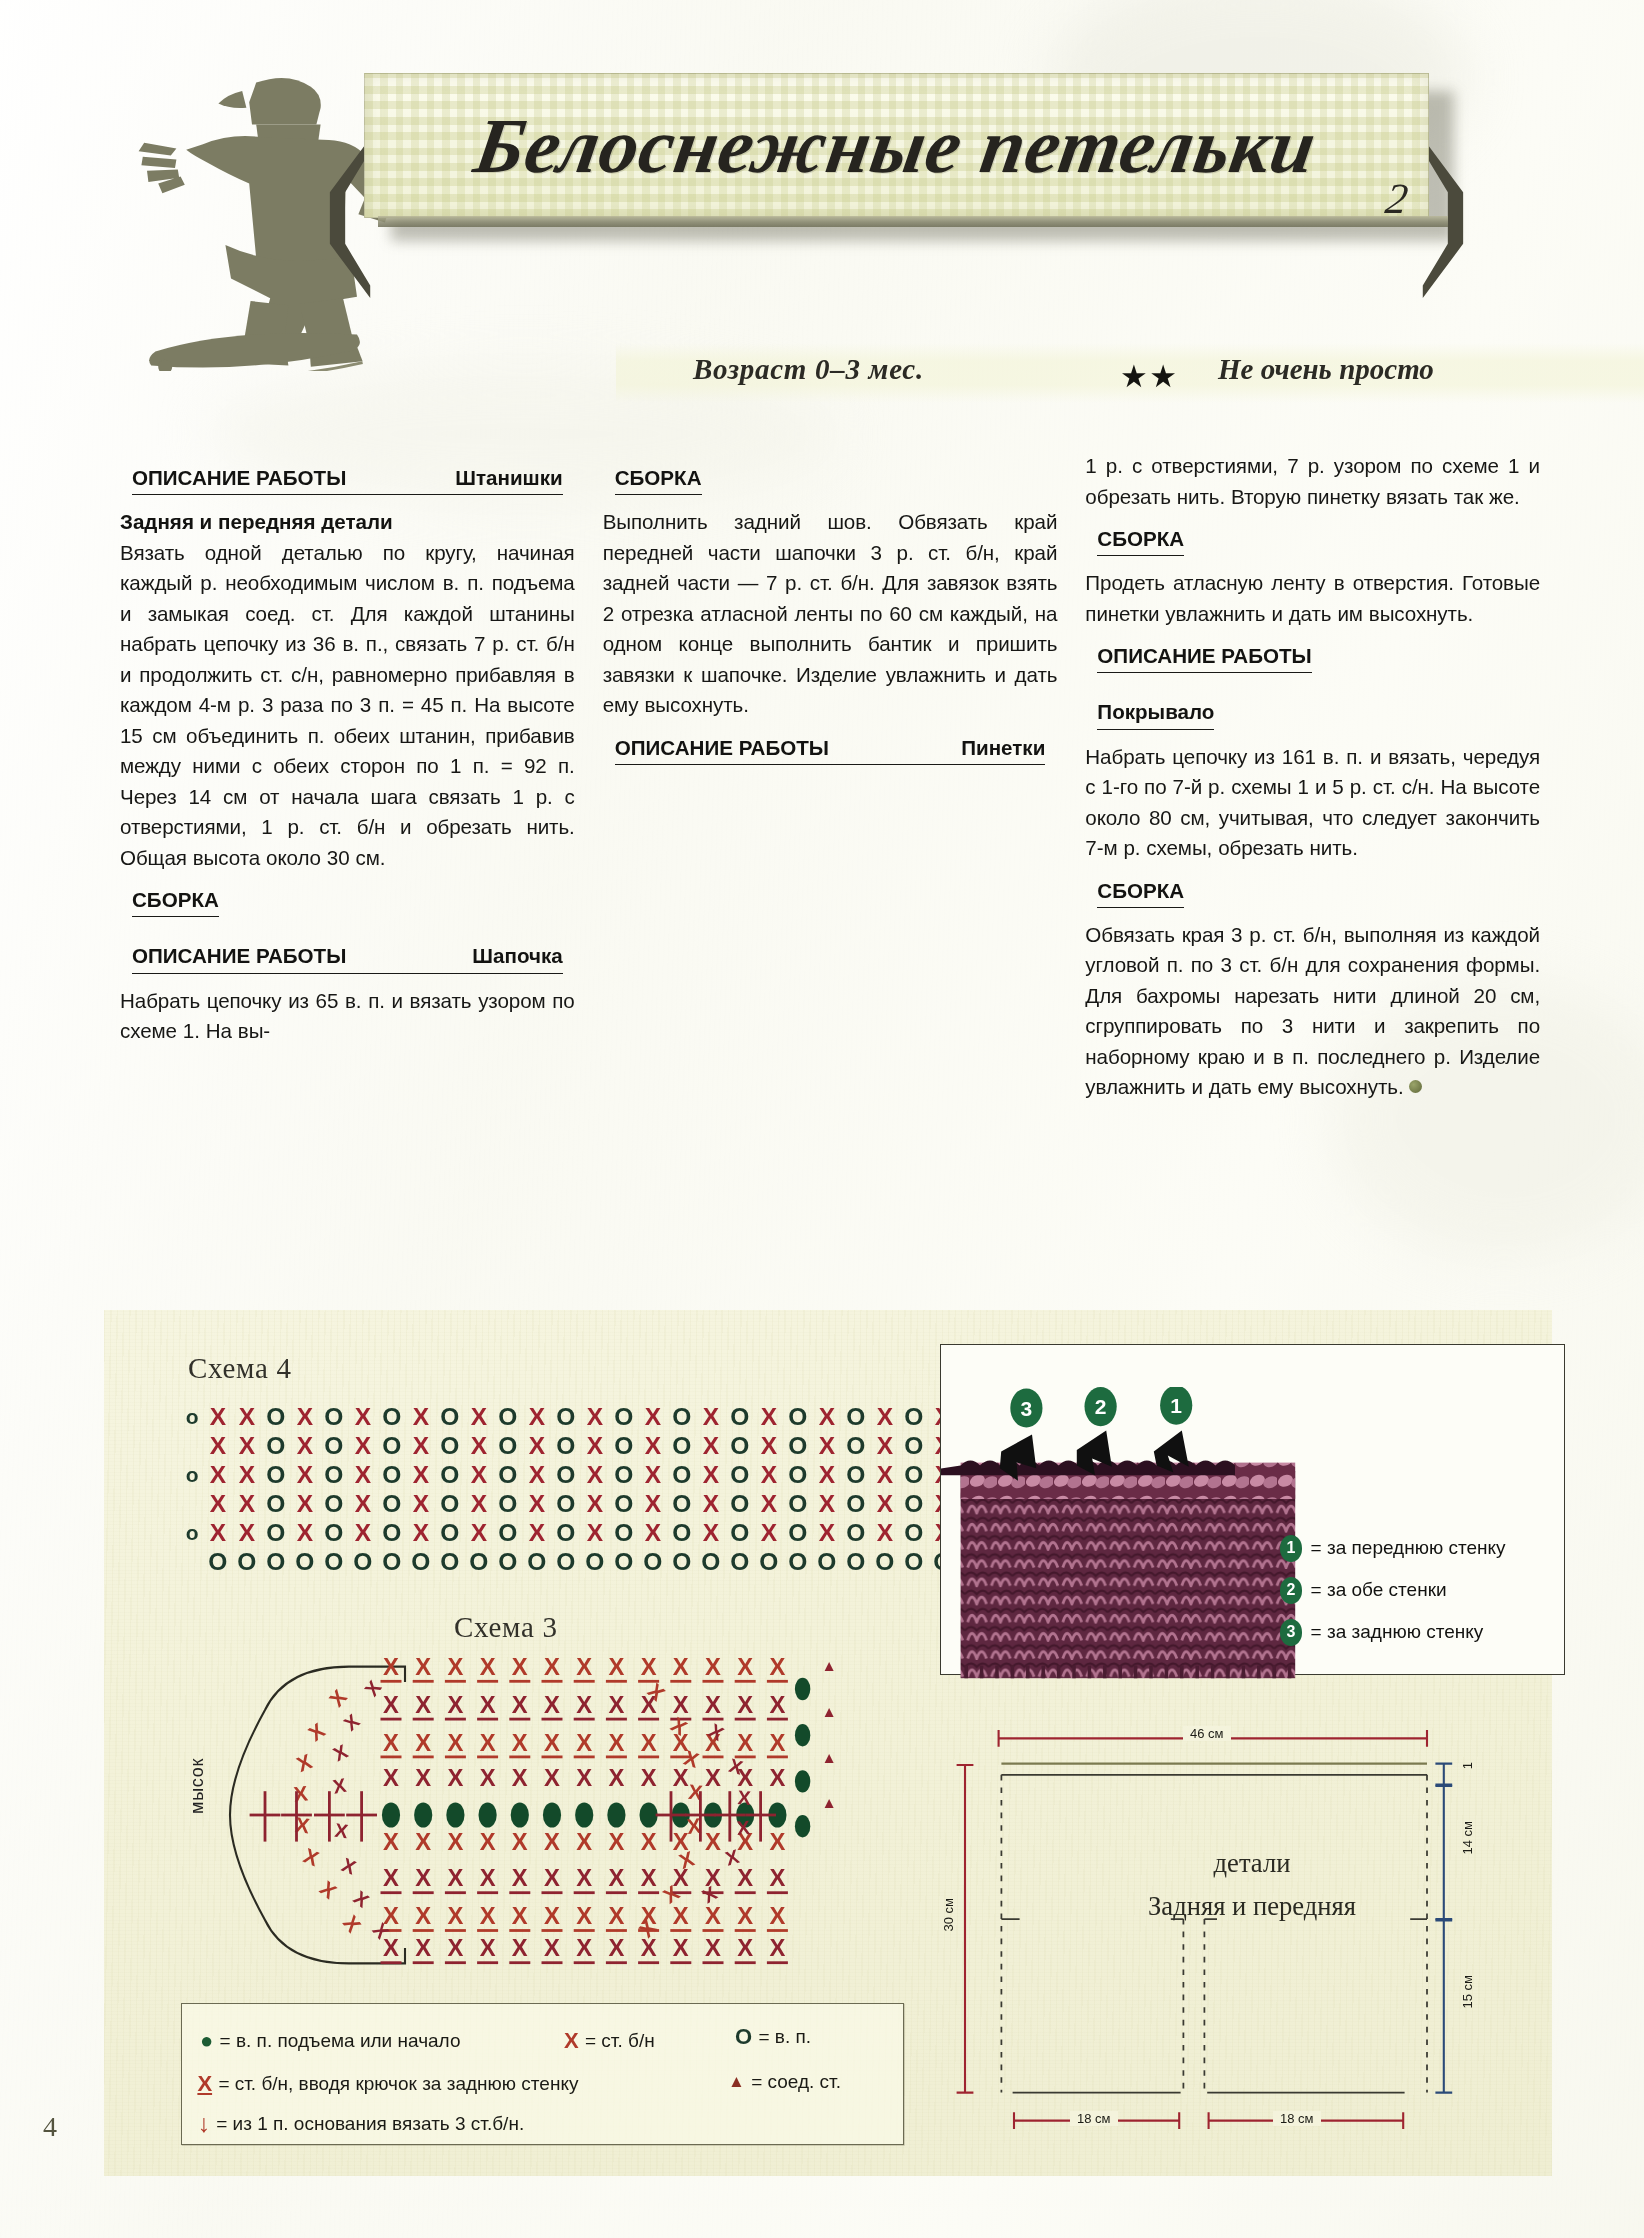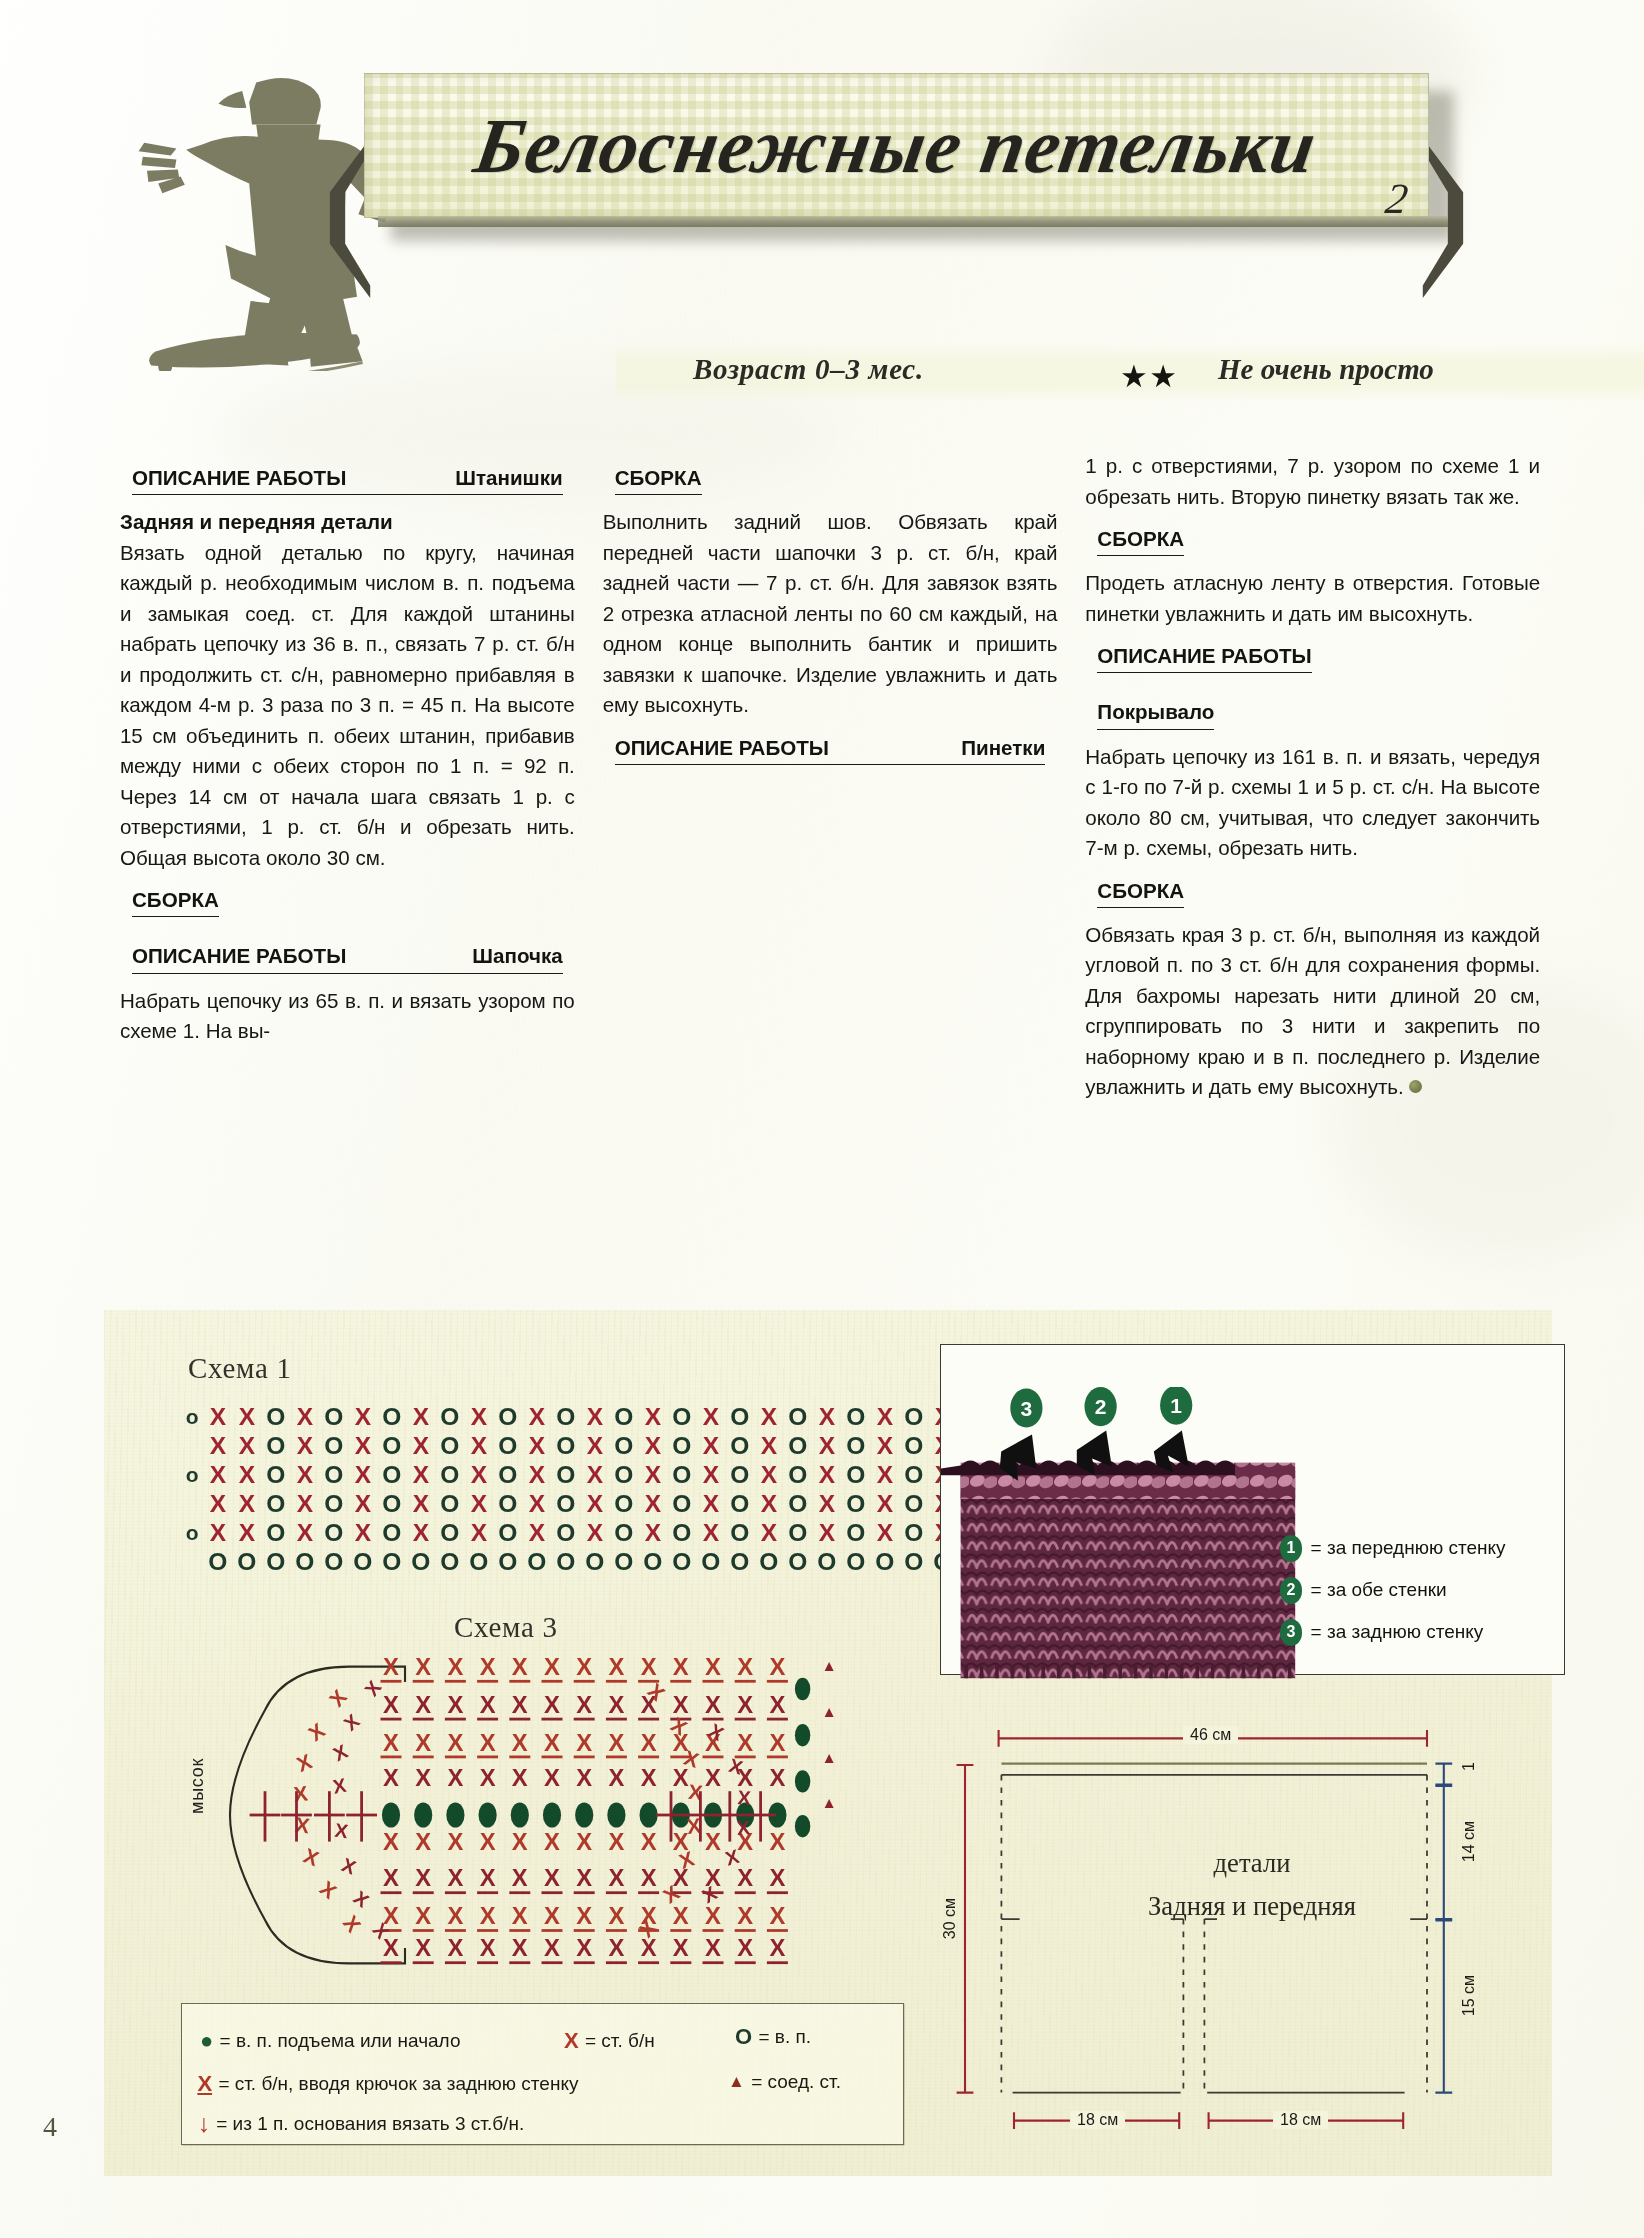--- a/index.html
+++ b/index.html
@@ -167,21 +167,21 @@
     font-size:16px;font-weight:700;display:flex;align-items:center;justify-content:center;
     margin-right:8.4px;flex:0 0 auto;
   }
 
   
   #schematic{position:absolute;left:833px;top:399px;width:630px;height:434px;}
   .sch-label{
     position:absolute;left:119px;top:133px;width:392px;text-align:center;
     font-family:"Liberation Serif",serif;font-size:26.6px;color:#2a2a22;line-height:43px;
   }
-  .dim{position:absolute;font-size:16px;color:#1c1c16;font-family:"Liberation Sans",sans-serif;}
+  .dim{position:absolute;font-size:13px;color:#1c1c16;font-family:"Liberation Sans",sans-serif;}
   .dim.v{writing-mode:vertical-rl;transform:rotate(180deg);}
 
   .pagenum{
     position:absolute;left:43px;top:2111px;font-size:28px;color:#54543f;
     font-family:"Liberation Serif",serif;
   }
 </style>
 </head>
 <body>
 
@@ -277,21 +277,21 @@
       <p>Набрать цепочку из 161 в. п. и вязать, чередуя с 1-го по 7-й р. схемы 1 и 5 р. ст. с/н. На высоте около 80 см, учитывая, что следует закончить 7-м р. схемы, обрезать нить.</p>
       <div><div class="h-under" style="display: inline-block;">СБОРКА</div></div>
       <p>Обвязать края 3 р. ст. б/н, выполняя из каждой угловой п. по 3 ст. б/н для сохранения формы. Для бахромы нарезать нити длиной 20 см, сгруппировать по 3 нити и закрепить по наборному краю и в п. последнего р. Изделие увлажнить и дать ему высохнуть.<span class="flower"></span></p>
     </div>
 </div>
 
 <div id="panel">
   <div class="panel-noise"></div>
 
   <div id="schema2">
-    <div class="sch-title">Схема 1</div>
+    <div class="sch-title">Схема 4</div>
     <div class="s2grid" id="s2grid">
         <div class="s2row">
           <span class="s2lead">o</span>
           <span class="s2cell sym-x">X</span>
           <span class="s2cell sym-x">X</span>
           <span class="s2cell sym-o">O</span>
           <span class="s2cell sym-x">X</span>
           <span class="s2cell sym-o">O</span>
           <span class="s2cell sym-x">X</span>
           <span class="s2cell sym-o">O</span>

